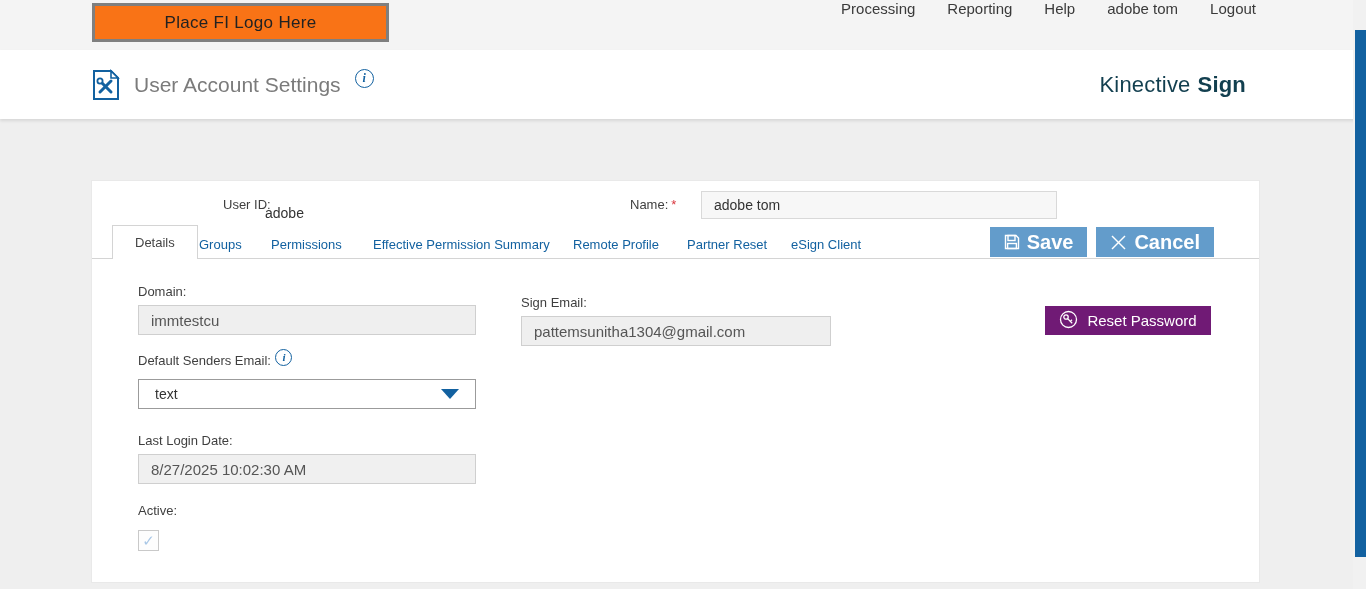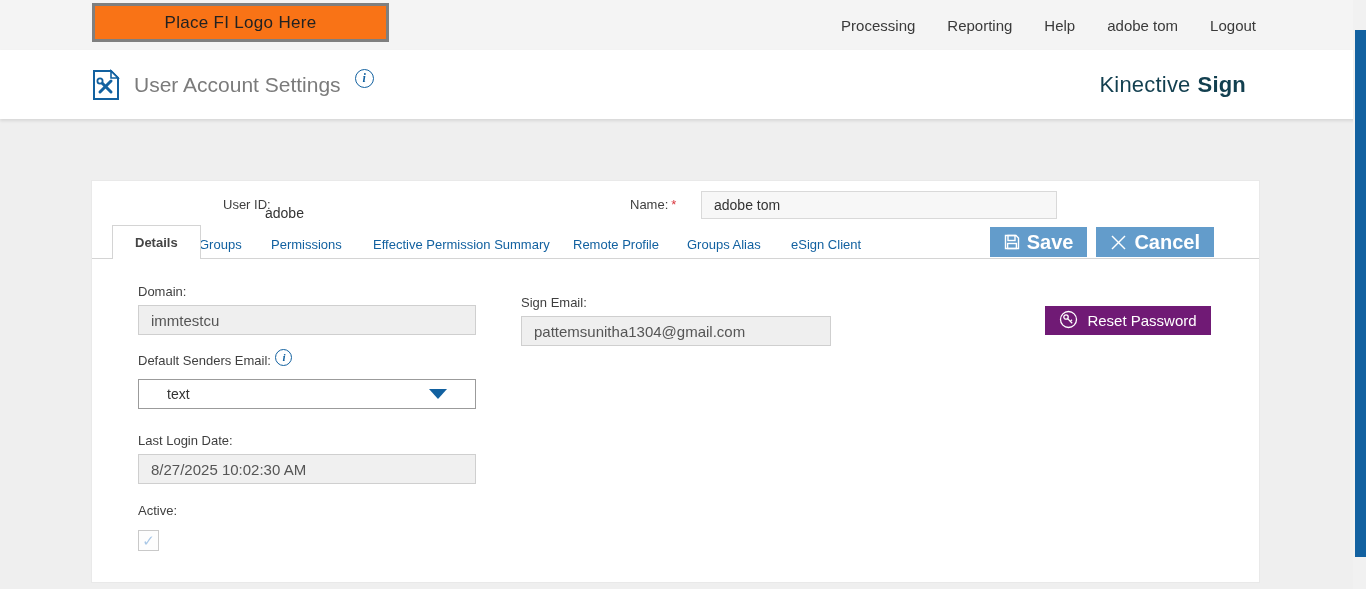--- a/index.html
+++ b/index.html
@@ -5,21 +5,21 @@
   * { margin:0; padding:0; box-sizing:border-box; }
   html,body { width:1366px; height:589px; overflow:hidden; }
   body { font-family:"Liberation Sans", sans-serif; background:#efefef; position:relative; }
 
   
   .topbar { position:absolute; left:0; top:0; width:1366px; height:50px; background:#f4f4f4; }
   .logo-box { position:absolute; left:92px; top:3px; width:297px; height:39px;
               background:#f97316; border:3px solid #7f7f7f;
               display:flex; align-items:center; justify-content:center;
               font-size:17px; color:#222; letter-spacing:.3px; }
-  .topnav { position:absolute; right:110px; top:0; height:50px; display:flex; align-items:center; gap:32px; }
+  .topnav { position:absolute; right:110px; top:0; height:50px; display:flex; gap:32px; }
   .topnav span { font-size:15px; color:#3a3a3a; cursor:pointer; white-space:nowrap; }
 
   
   .headerbar { position:absolute; left:0; top:50px; width:1366px; height:69px; background:#ffffff;
                box-shadow:0 2px 3px rgba(0,0,0,.10); }
   .header-left { position:absolute; left:92px; top:0; height:69px; display:flex; align-items:center; gap:14px; }
   .page-title { font-size:21px; color:#7b7b7b; }
   .info-icon { width:19px; height:19px; border:1px solid #1261a0; border-radius:50%;
                display:inline-flex; align-items:center; justify-content:center;
                color:#1261a0; font-size:12px; font-style:italic; font-weight:bold;
@@ -48,35 +48,35 @@
   .name-input { position:absolute; left:609px; top:0; width:356px; height:28px;
                 background:#f7f7f7; border:1px solid #d9d9d9; font-size:14px; color:#333;
                 padding:0 12px; font-family:"Liberation Sans", sans-serif; }
 
   
   .tabs-row { position:absolute; left:0; top:44px; width:100%; height:34px; }
   .tabs-underline { position:absolute; left:0; bottom:0; width:100%; border-bottom:1px solid #d4d4d4; }
   .tab { position:absolute; top:4px; height:30px; display:flex; align-items:center;
          font-size:13px; color:#1261a0; cursor:pointer; white-space:nowrap; }
   .tab.active { top:0; height:34px; background:#fff; border:1px solid #d4d4d4; border-bottom:none;
-                color:#444; padding:0 22px; z-index:2;font-weight:bold; }
+                color:#444; padding:0 22px; z-index:2; }
   .btn-row { position:absolute; top:2px; right:45px; display:flex; gap:9px; }
   .btn { height:30px; background:#639ccb; color:#fff; font-size:20px; font-weight:bold;
          display:flex; align-items:center; justify-content:center; gap:7px; cursor:pointer;
          padding:0 14px; }
   .btn svg { display:block; }
 
   
   .fgroup { position:absolute; }
   .fgroup .label { display:block; margin-bottom:6px; }
   .tbox { width:338px; height:30px; background:#efefef; border:1px solid #cfcfcf;
           font-size:15px; color:#555; padding:0 12px; display:flex; align-items:center; }
   .tbox.light { background:#f0f0f0; }
   .selectbox { width:338px; height:30px; background:#fff; border:1px solid #9b9b9b;
-               font-size:14px; color:#333; padding:0 28px; display:flex; align-items:center;
+               font-size:14px; color:#333; padding:0 16px; display:flex; align-items:center;
                justify-content:space-between; cursor:pointer; }
   .caret-down { width:0; height:0; border-left:9px solid transparent; border-right:9px solid transparent;
                 border-top:10px solid #1261a0; }
   .reset-btn { position:absolute; left:953px; top:125px; width:166px; height:29px;
                background:#701a75; color:#fff; font-size:15px; font-weight:normal;
                display:flex; align-items:center; justify-content:center; gap:9px; cursor:pointer; }
   .checkbox { width:21px; height:21px; border:1px solid #c9c9c9; background:#fdfdfd;
               display:flex; align-items:center; justify-content:center;
               color:#a9c7e6; font-size:15px; }
 </style>
@@ -133,21 +133,21 @@
     <input class="name-input" type="text" value="adobe tom" style="">
   </div>
 
   <div class="tabs-row">
     <div class="tabs-underline"></div>
     <div class="tab active" style="left:20px;">Details</div>
     <div class="tab" style="left:107px;">Groups</div>
     <div class="tab" style="left:179px;">Permissions</div>
     <div class="tab" style="left:281px;">Effective Permission Summary</div>
     <div class="tab" style="left:481px;">Remote Profile</div>
-    <div class="tab" style="left:595px;">Groups Alias</div>
+    <div class="tab" style="left:595px;">Partner Reset</div>
     <div class="tab" style="left:699px;">eSign Client</div>
 
     <div class="btn-row">
       <div class="btn">
         <span>
           <svg width="16" height="16" viewBox="0 0 16 16" fill="none" stroke="#ffffff" stroke-width="1.4">
             <path d="M1.5 1.5 h10.5 l2.5 2.5 v10.5 h-13 z"></path>
             <rect x="4" y="1.5" width="7" height="5"></rect>
             <rect x="3.6" y="9.5" width="8.8" height="5"></rect>
           </svg>

